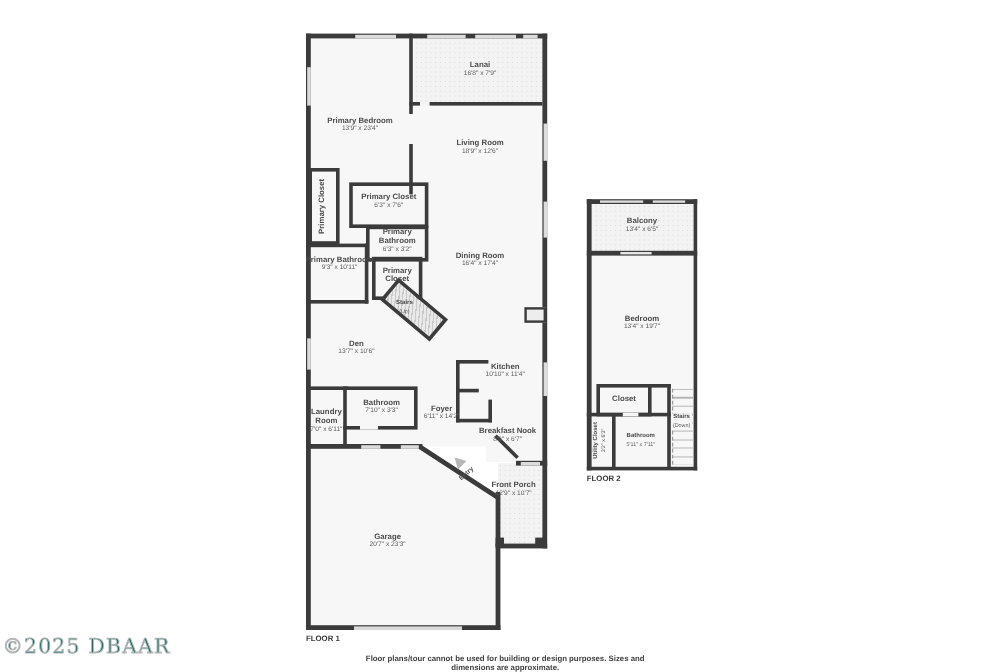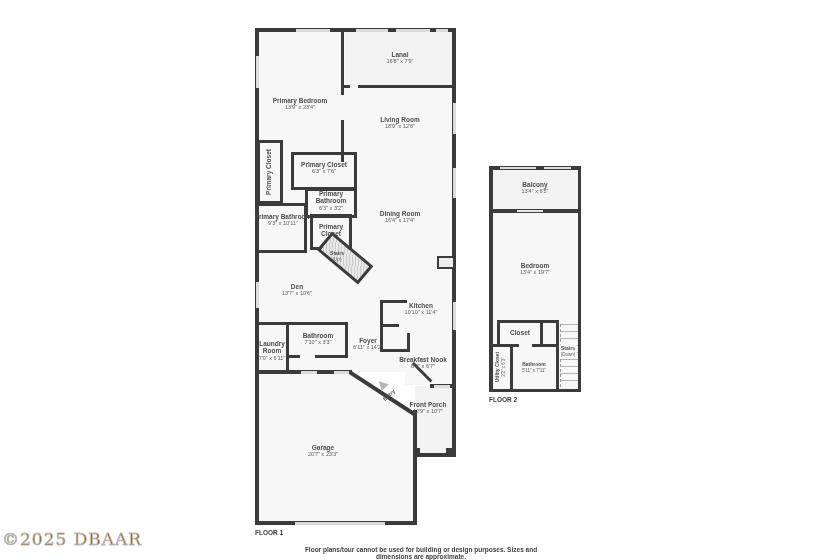--- a/index.html
+++ b/index.html
@@ -29,21 +29,21 @@
   .counter{position:absolute;background:#3b3b3b;z-index:10;}
   .niche{position:absolute;left:437px;top:256px;width:14px;height:9px;border:2px solid #3b3b3b;background:#ededed;z-index:10;}
   .post{position:absolute;width:7px;height:7px;background:#3b3b3b;z-index:12;}
   .entry-arrow{position:absolute;left:377px;top:380px;width:0;height:0;
     border-left:5px solid transparent;border-right:5px solid transparent;
     border-bottom:9px solid #b8b8b8;transform:rotate(-45deg);z-index:20;}
   .entry-label{position:absolute;left:389px;top:395px;transform:translate(-50%,-50%) rotate(-42deg);
     font-size:5.5px;font-weight:700;color:#555;z-index:20;}
   .floor-tag{position:absolute;font-size:6.5px;font-weight:700;color:#3a3a3a;z-index:30;}
   .watermark{position:absolute;left:2px;top:529px;font-family:"DejaVu Serif",serif;
-    font-size:17px;font-weight:400;color:#a16207;-webkit-text-stroke:0.8px #b8b8b8;letter-spacing:1px;z-index:30;}
+    font-size:17px;font-weight:400;color:#0f766e;-webkit-text-stroke:0.8px #b8b8b8;letter-spacing:1px;z-index:30;}
   .address{position:absolute;left:16px;top:543px;font-size:9px;font-weight:700;color:#3f3f3f;z-index:30;}
   .disclaimer{position:absolute;left:290px;top:546px;width:262px;text-align:center;
     font-size:6.5px;font-weight:700;color:#3f3f3f;z-index:30;}
   .z5{z-index:5;} .z10{z-index:10;}
 </style>
 </head>
 <body>
 
 <div id="canvas">
 

